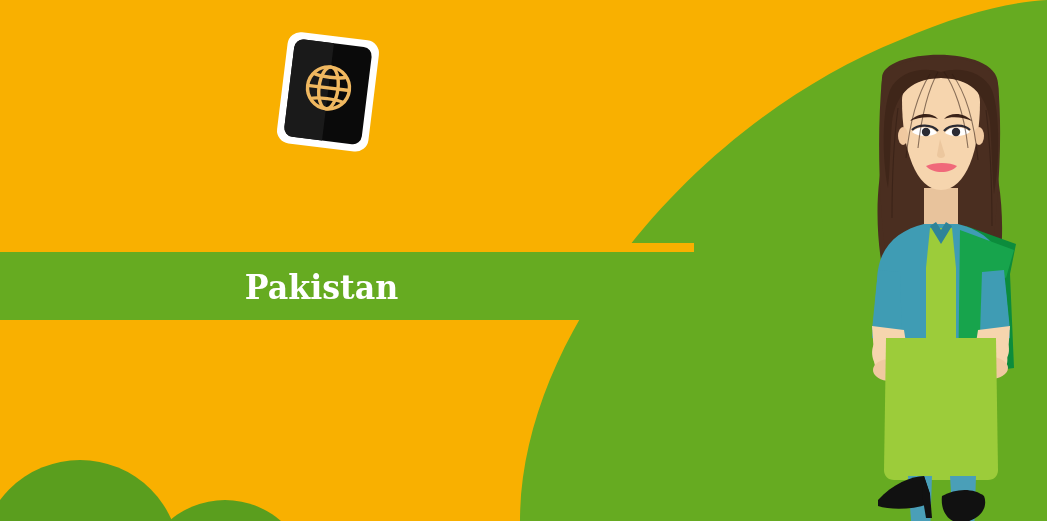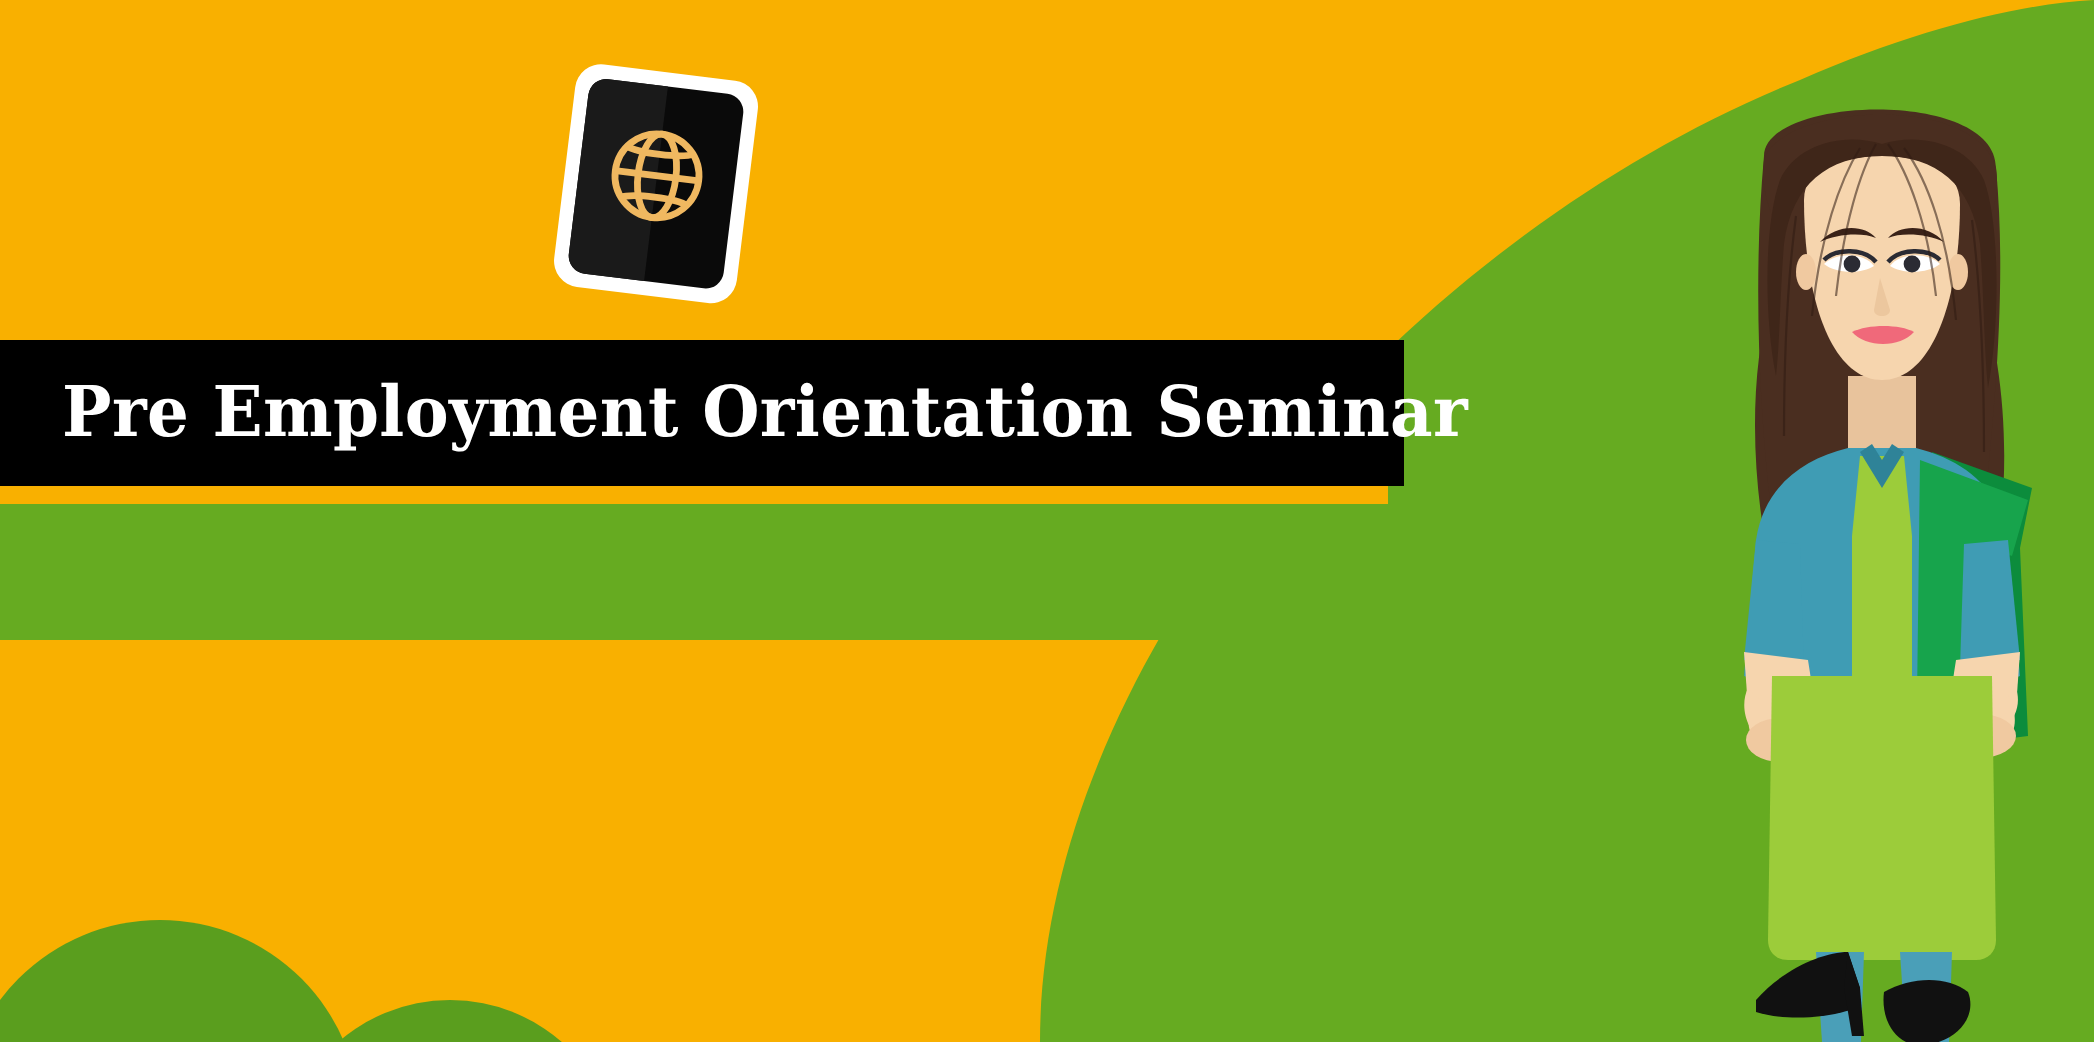--- a/index.html
+++ b/index.html
@@ -117,25 +117,25 @@
              C520,330 700,120 900,40
              C960,14 1010,2 1047,0 Z" fill="#66ab21"></path>
 
     <rect x="0" y="252" width="700" height="68" fill="#66ab21"></rect>
 
     <circle cx="80" cy="560" r="100" fill="#5a9e1e"></circle>
     <circle cx="225" cy="585" r="85" fill="#5a9e1e"></circle>
     <circle cx="340" cy="608" r="70" fill="#5a9e1e"></circle>
   </svg>
 
-  <div id="title-banner">
-    <span id="title-text">Pre Employment Orientation Seminar</span>
+  <div id="banner-underline"></div>
+
+  <div id="subtitle-wrap">
+    <span id="subtitle-text">Pakistan</span>
   </div>
-  <div id="banner-underline"></div>
-
 
   <svg id="passport-icon" viewBox="0 0 115 125">
     <g transform="rotate(7 57 62)">
 
       <rect x="10" y="6" width="92" height="112" rx="13" ry="13" fill="#ffffff"></rect>
 
       <rect x="17" y="13" width="78" height="98" rx="9" ry="9" fill="#0a0a0a"></rect>
 
       <path d="M17,22 a9,9 0 0 1 9,-9 L56,13 L56,111 L26,111 a9,9 0 0 1 -9,-9 Z" fill="#1a1a1a"></path>
 

